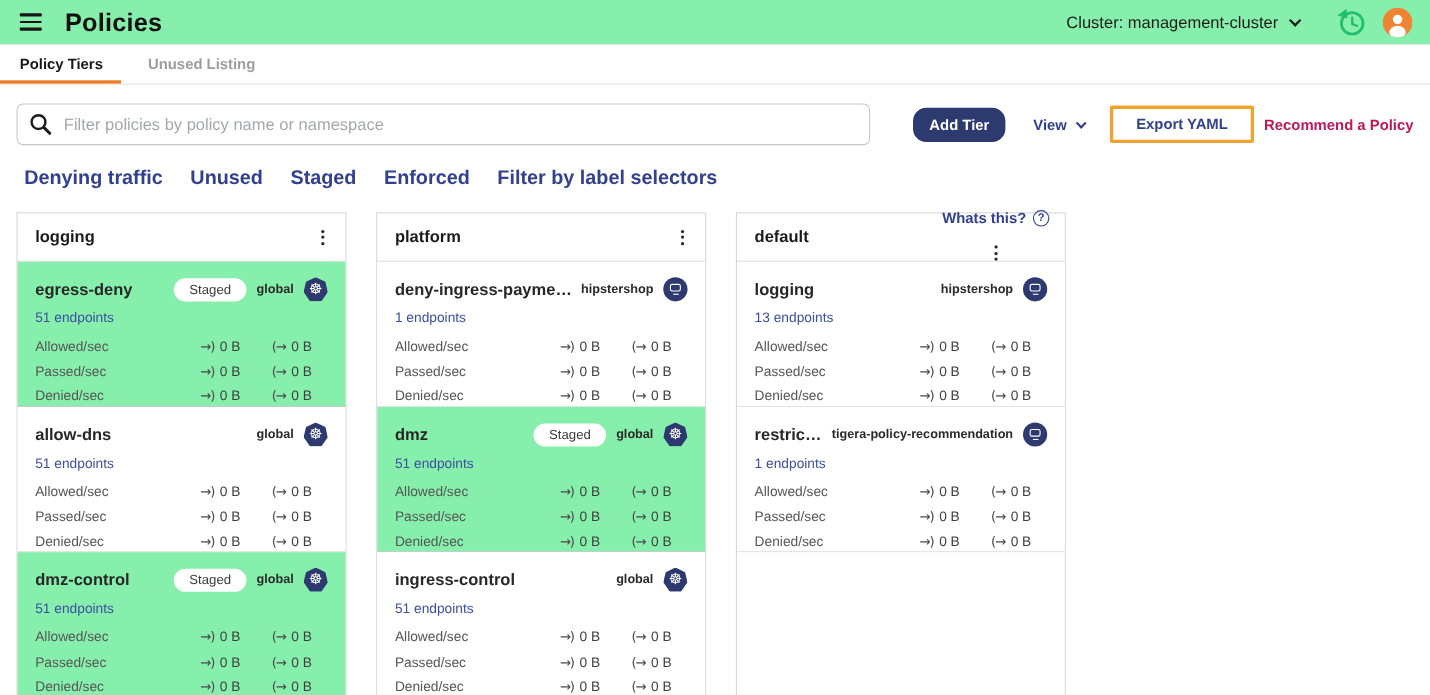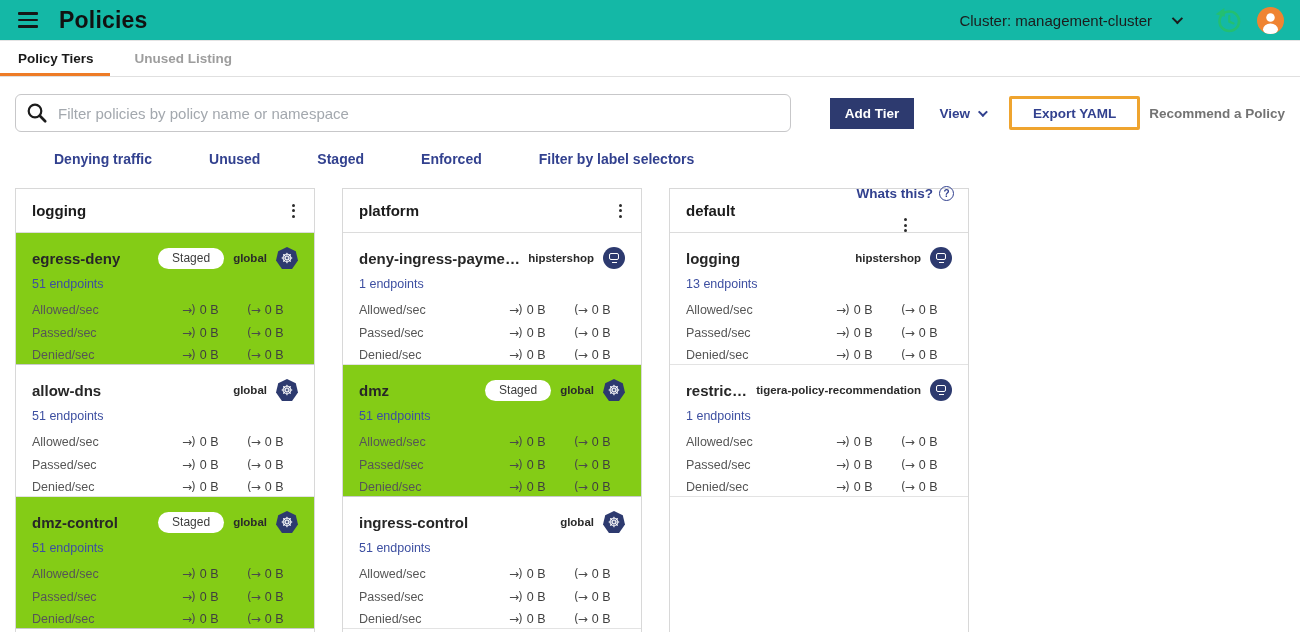--- a/index.html
+++ b/index.html
@@ -1,72 +1,72 @@
 <!DOCTYPE html>
 <html><head>
 <meta charset="utf-8">
 <style>
   * { box-sizing: border-box; margin: 0; padding: 0; }
   html,body { width:1300px; height:632px; overflow:hidden; background:#fff;
     font-family:"Liberation Sans", sans-serif; color:#222; }
 
   
-  .app-header { height:40px; display:flex; align-items:center; padding:0 16px; background:#14b8a6; }
+  .app-header { height:40px; display:flex; align-items:center; padding:0 16px; background:#86efac; }
   .hamburger { display:flex; flex-direction:column; gap:4px; cursor:pointer; padding:2px; }
   .hamburger span { width:20px; height:2.6px; background:#161616; border-radius:1px; }
   .page-title { font-size:23px; font-weight:700; margin-left:19px; color:#111; letter-spacing:.2px; }
   .header-right { margin-left:auto; display:flex; align-items:center; gap:14px; }
-  .cluster-select { display:flex; align-items:center; gap:20px; font-size:15px; color:#1c1c1c; cursor:pointer; margin-right:20px; }
+  .cluster-select { display:flex; align-items:center; gap:10px; font-size:15px; color:#1c1c1c; cursor:pointer; margin-right:20px; }
   .chev { width:8px; height:8px; border-right:2px solid currentColor; border-bottom:2px solid currentColor;
     transform:rotate(45deg) translateY(-2px); display:inline-block; }
   .icon-btn { width:28px; height:28px; display:flex; align-items:center; justify-content:center; cursor:pointer; }
 
   
   .tabbar { height:37px; border-top:1px solid #e4e4e4; border-bottom:1px solid #e0e0e0;
     display:flex; padding:0 0 0 16px; gap:37px; background:#fff; }
   .tab { display:flex; align-items:center; font-size:13.5px; font-weight:700; color:#9d9d9d;
     position:relative; cursor:pointer; padding:0 2px;justify-content:flex-end; }
   .tab.active { color:#191919; }
   .tab.active::after { content:""; position:absolute; left:-16px; right:-14px; bottom:0; height:3px; background:#ee7c26; }
 
   
   .toolbar { display:flex; align-items:center; padding:17px 15px 0 15px; }
   .search-wrap { position:relative; width:812px; height:38px; }
   .search-wrap input { width:100%; height:100%; border:1px solid #c7c7c9; border-radius:6px;
     padding:0 4px 0 42px; font-size:15px; color:#333; outline:none; font-family:inherit; }
   .search-wrap input::placeholder { color:#a3a8ae; }
   .search-icon { position:absolute; left:11px; top:8px; }
-  .btn-add-tier { margin-left:39px; background:#2d3a6f; color:#fff; border:none; border-radius:0;
+  .btn-add-tier { margin-left:39px; background:#2d3a6f; color:#fff; border:none; border-radius:12px;
     font-size:13.5px; font-weight:700; padding:8px 15px; cursor:pointer; font-family:inherit; white-space:nowrap; }
   .view-btn { margin-left:25px; display:flex; align-items:center; gap:8px; color:#32418f;
     font-size:13.5px; font-weight:700; cursor:pointer; }
   .view-btn .chev { border-color:#32418f; width:7px; height:7px; }
   .export-outline { margin-left:24px; border:3px solid #efa42f; border-radius:2px; padding:5px 21px; cursor:pointer; }
   .export-outline span { color:#32418f; font-size:13.5px; font-weight:700; white-space:nowrap; }
-  .recommend-link { margin-left:9px; color:#737373; font-size:13.5px; font-weight:700; cursor:pointer; white-space:nowrap; }
+  .recommend-link { margin-left:9px; color:#be185d; font-size:13.5px; font-weight:700; cursor:pointer; white-space:nowrap; }
 
   
   .filters { display:flex; gap:25px; padding:19px 0 0 22px; }
-  .filters span { color:#32418f; font-size:14px; font-weight:600; cursor:pointer;margin-left:32px; }
+  .filters span { color:#32418f; font-size:18px; font-weight:600; cursor:pointer; }
 
   
   .tiers { display:flex; gap:27px; padding:21px 15px 0 15px; align-items:flex-start; }
   .tier { width:300px; height:480px; border:1px solid #d8d8d8; background:#fff; flex:0 0 auto; }
   .tier-header { height:44px; display:flex; align-items:center; padding:0 14px 0 16px; border-bottom:1px solid #dcdcdc; }
   .tier-name { font-size:15px; font-weight:700; color:#1b1b1b; }
   .tier-header-right { margin-left:auto; display:flex; align-items:center; gap:14px;flex-direction:column; }
   .whats-this { display:flex; align-items:center; gap:6px; color:#32418f; font-size:13.5px; font-weight:600; cursor:pointer; }
   .qmark { width:15px; height:15px; border:1.5px solid #32418f; border-radius:50%; font-size:10px;
     font-weight:700; display:flex; align-items:center; justify-content:center; }
   .kebab { display:flex; flex-direction:column; gap:2.5px; cursor:pointer; padding:3px 5px; }
   .kebab i { width:3px; height:3px; border-radius:50%; background:#2c2c2c; }
 
   
   .policy-card { height:132px; padding:13px 16px 0 16px; border-bottom:1px solid #e3e3e3; cursor:pointer; background:#fff; }
-  .policy-card.staged { background:#84cc16; border-bottom-color:#c9cacc; }
+  .policy-card.staged { background:#86efac; border-bottom-color:#c9cacc; }
   .card-top { display:flex; align-items:center; min-height:24px; }
   .policy-name { font-size:15px; font-weight:700; color:#272727; white-space:nowrap; overflow:hidden;
     text-overflow:ellipsis; flex:0 1 auto; }
   .card-right { margin-left:auto; display:flex; align-items:center; gap:9px; flex:0 0 auto; padding-left:8px; }
   .staged-pill { background:#fff; border-radius:12px; padding:3.5px 14px; font-size:12px; color:#3c3c3c; }
   .scope { font-size:11.5px; font-weight:700; color:#2a2a2a; white-space:nowrap; }
   .k8s-icon { width:22px; height:22px; background:#2d3a6f; color:#fff; display:flex; align-items:center;
     justify-content:center; font-size:14px; font-family:"DejaVu Sans", sans-serif;
     clip-path:polygon(50% 0%, 90% 19%, 100% 61%, 73% 100%, 27% 100%, 0% 61%, 10% 19%); }
   .ns-icon { width:22px; height:22px; background:#2d3a6f; border-radius:50%; display:flex;

